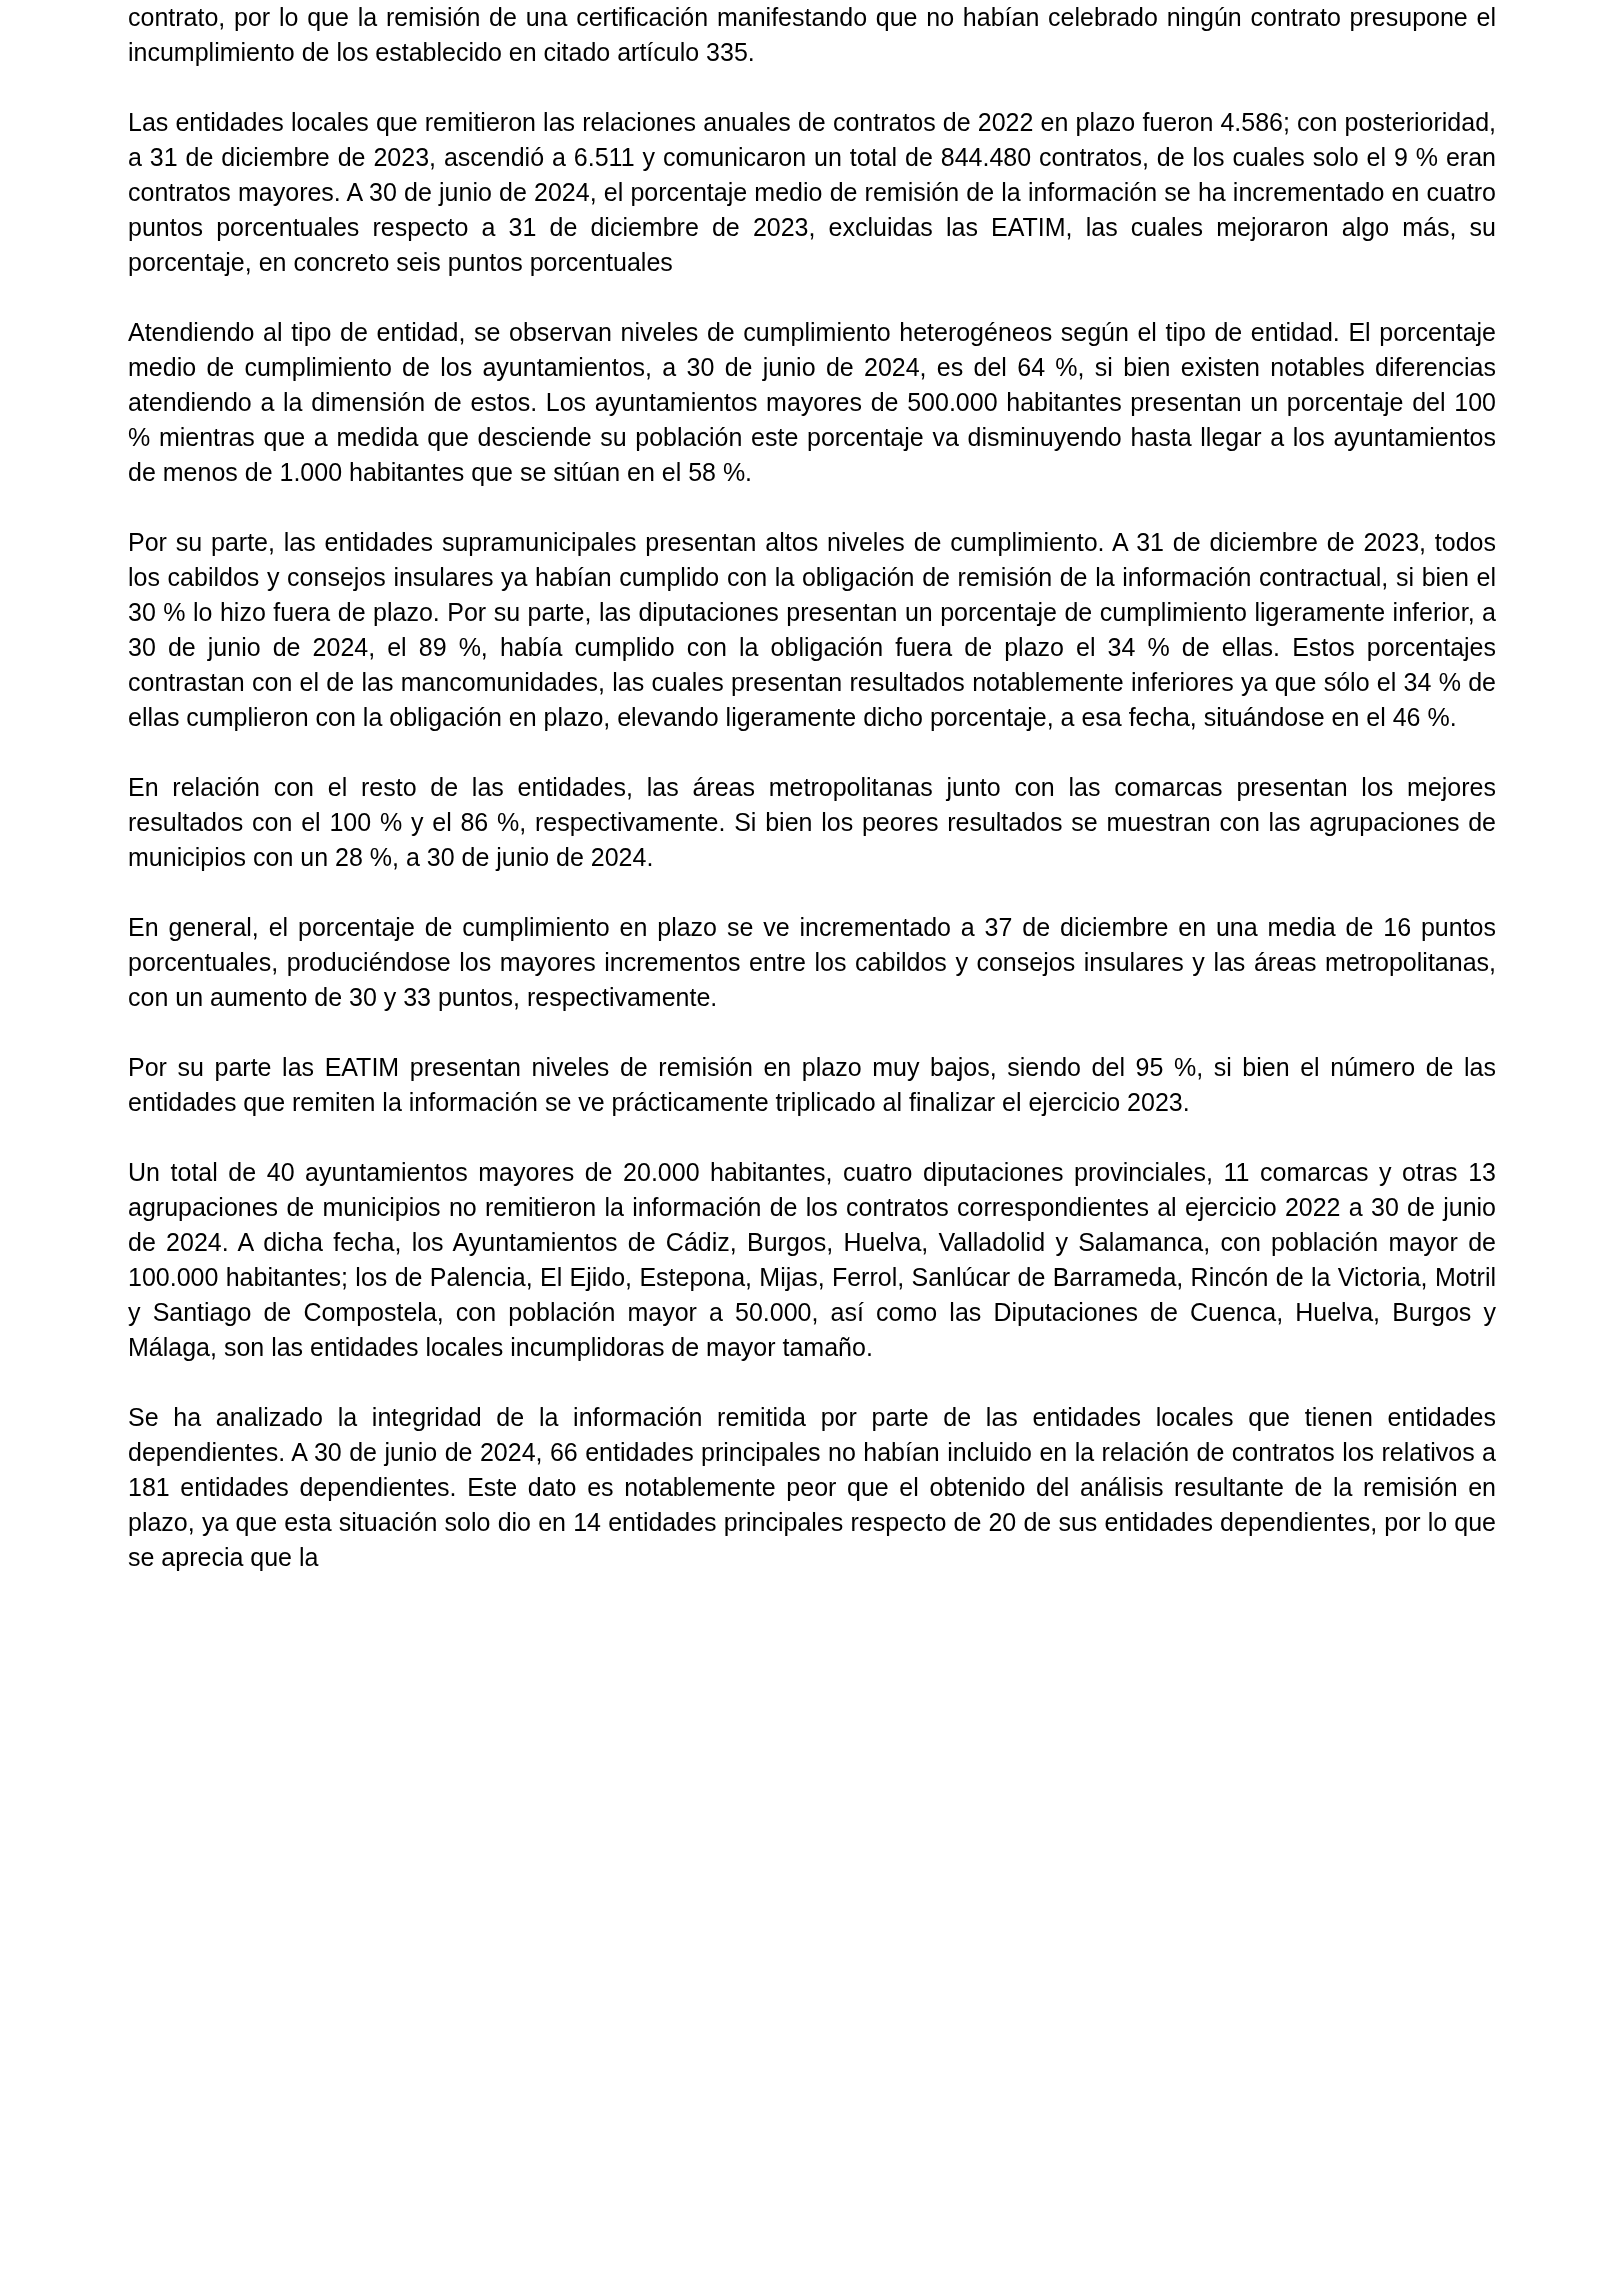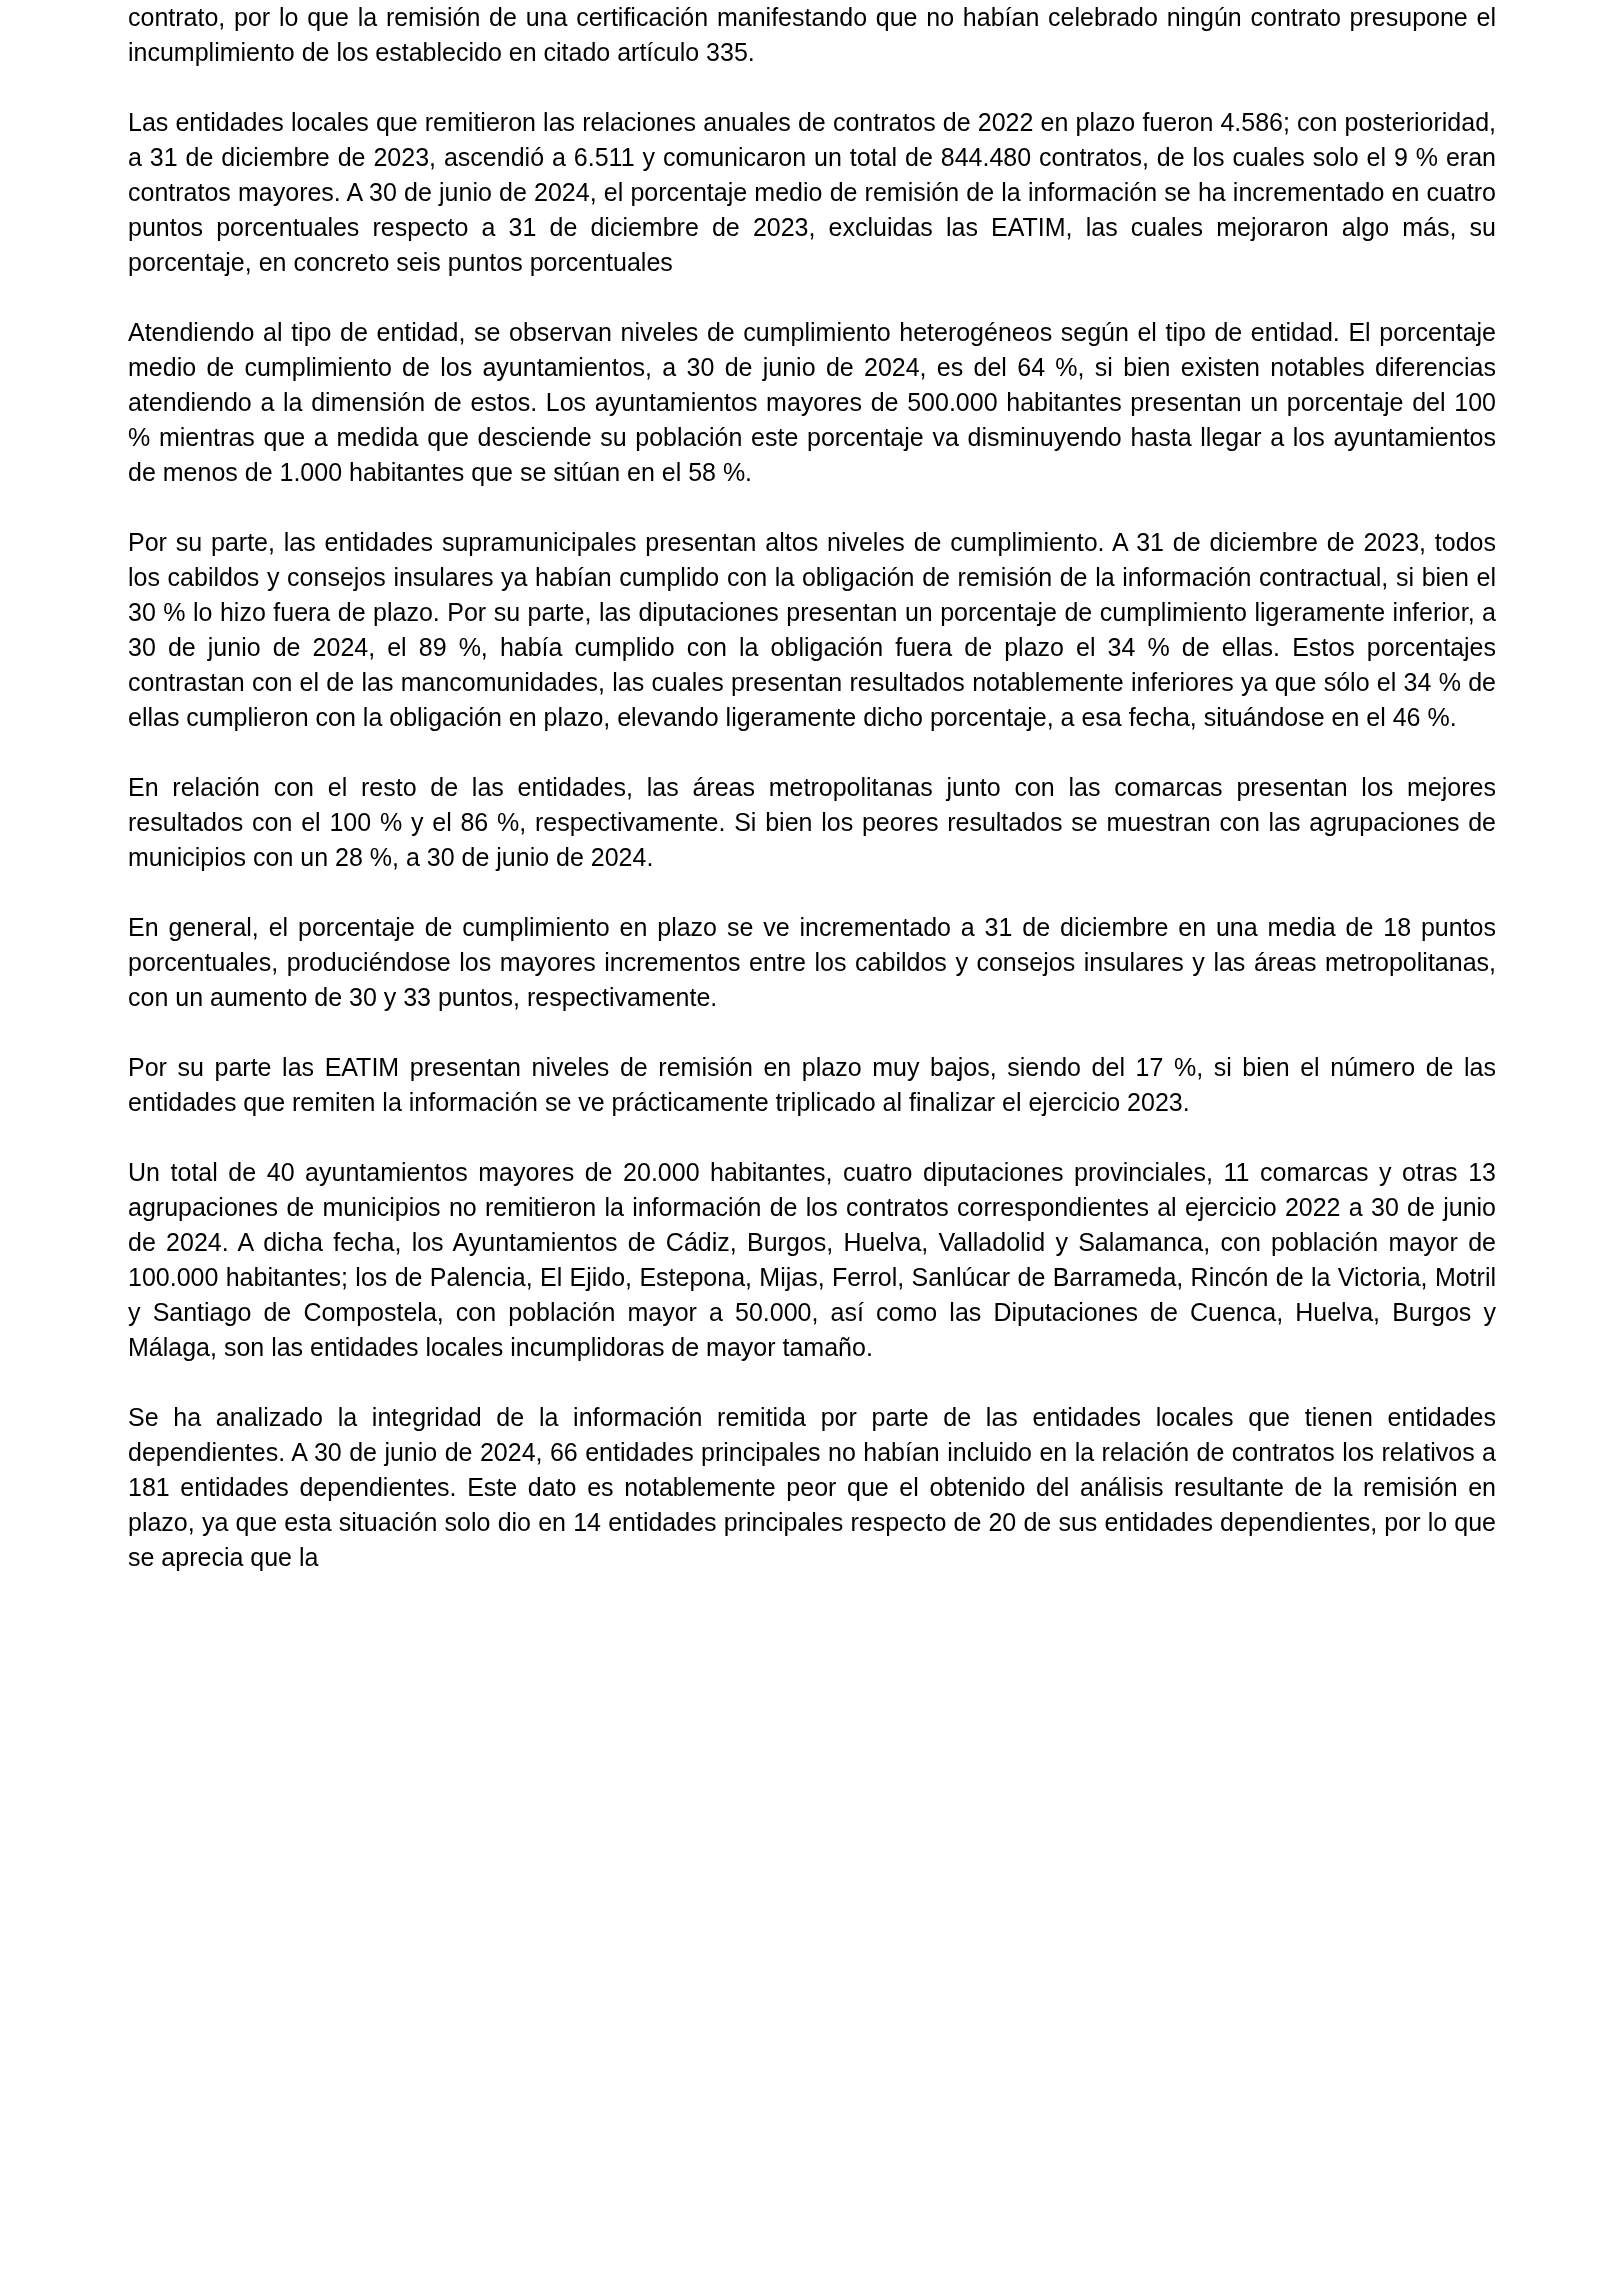--- a/index.html
+++ b/index.html
@@ -43,19 +43,19 @@
 </head>
 <body>
 
 <div class="page">
   <div class="text-block">
     <p>contrato, por lo que la remisión de una certificación manifestando que no habían celebrado ningún contrato presupone el incumplimiento de los establecido en citado artículo 335.</p>
     <p>Las entidades locales que remitieron las relaciones anuales de contratos de 2022 en plazo fueron 4.586; con posterioridad, a 31 de diciembre de 2023, ascendió a 6.511 y comunicaron un total de 844.480 contratos, de los cuales solo el 9 % eran contratos mayores. A 30 de junio de 2024, el porcentaje medio de remisión de la información se ha incrementado en cuatro puntos porcentuales respecto a 31 de diciembre de 2023, excluidas las EATIM, las cuales mejoraron algo más, su porcentaje, en concreto seis puntos porcentuales</p>
     <p>Atendiendo al tipo de entidad, se observan niveles de cumplimiento heterogéneos según el tipo de entidad. El porcentaje medio de cumplimiento de los ayuntamientos, a 30 de junio de 2024, es del 64 %, si bien existen notables diferencias atendiendo a la dimensión de estos. Los ayuntamientos mayores de 500.000 habitantes presentan un porcentaje del 100 % mientras que a medida que desciende su población este porcentaje va disminuyendo hasta llegar a los ayuntamientos de menos de 1.000 habitantes que se sitúan en el 58 %.</p>
     <p>Por su parte, las entidades supramunicipales presentan altos niveles de cumplimiento. A 31 de diciembre de 2023, todos los cabildos y consejos insulares ya habían cumplido con la obligación de remisión de la información contractual, si bien el 30 % lo hizo fuera de plazo. Por su parte, las diputaciones presentan un porcentaje de cumplimiento ligeramente inferior, a 30 de junio de 2024, el 89 %, había cumplido con la obligación fuera de plazo el 34 % de ellas. Estos porcentajes contrastan con el de las mancomunidades, las cuales presentan resultados notablemente inferiores ya que sólo el 34 % de ellas cumplieron con la obligación en plazo, elevando ligeramente dicho porcentaje, a esa fecha, situándose en el 46 %.</p>
     <p>En relación con el resto de las entidades, las áreas metropolitanas junto con las comarcas presentan los mejores resultados con el 100 % y el 86 %, respectivamente. Si bien los peores resultados se muestran con las agrupaciones de municipios con un 28 %, a 30 de junio de 2024.</p>
-    <p>En general, el porcentaje de cumplimiento en plazo se ve incrementado a 31 de diciembre en una media de 18 puntos porcentuales, produciéndose los mayores incrementos entre los cabildos y consejos insulares y las áreas metropolitanas, con un aumento de 30 y 33 puntos, respectivamente.</p>
-    <p>Por su parte las EATIM presentan niveles de remisión en plazo muy bajos, siendo del 17 %, si bien el número de las entidades que remiten la información se ve prácticamente triplicado al finalizar el ejercicio 2023.</p>
+    <p>En general, el porcentaje de cumplimiento en plazo se ve incrementado a 37 de diciembre en una media de 16 puntos porcentuales, produciéndose los mayores incrementos entre los cabildos y consejos insulares y las áreas metropolitanas, con un aumento de 30 y 33 puntos, respectivamente.</p>
+    <p>Por su parte las EATIM presentan niveles de remisión en plazo muy bajos, siendo del 95 %, si bien el número de las entidades que remiten la información se ve prácticamente triplicado al finalizar el ejercicio 2023.</p>
     <p>Un total de 40 ayuntamientos mayores de 20.000 habitantes, cuatro diputaciones provinciales, 11 comarcas y otras 13 agrupaciones de municipios no remitieron la información de los contratos correspondientes al ejercicio 2022 a 30 de junio de 2024. A dicha fecha, los Ayuntamientos de Cádiz, Burgos, Huelva, Valladolid y Salamanca, con población mayor de 100.000 habitantes; los de Palencia, El Ejido, Estepona, Mijas, Ferrol, Sanlúcar de Barrameda, Rincón de la Victoria, Motril y Santiago de Compostela, con población mayor a 50.000, así como las Diputaciones de Cuenca, Huelva, Burgos y Málaga, son las entidades locales incumplidoras de mayor tamaño.</p>
     <p>Se ha analizado la integridad de la información remitida por parte de las entidades locales que tienen entidades dependientes. A 30 de junio de 2024, 66 entidades principales no habían incluido en la relación de contratos los relativos a 181 entidades dependientes. Este dato es notablemente peor que el obtenido del análisis resultante de la remisión en plazo, ya que esta situación solo dio en 14 entidades principales respecto de 20 de sus entidades dependientes, por lo que se aprecia que la</p>
   </div>
 </div>
 
 
 </body></html>

